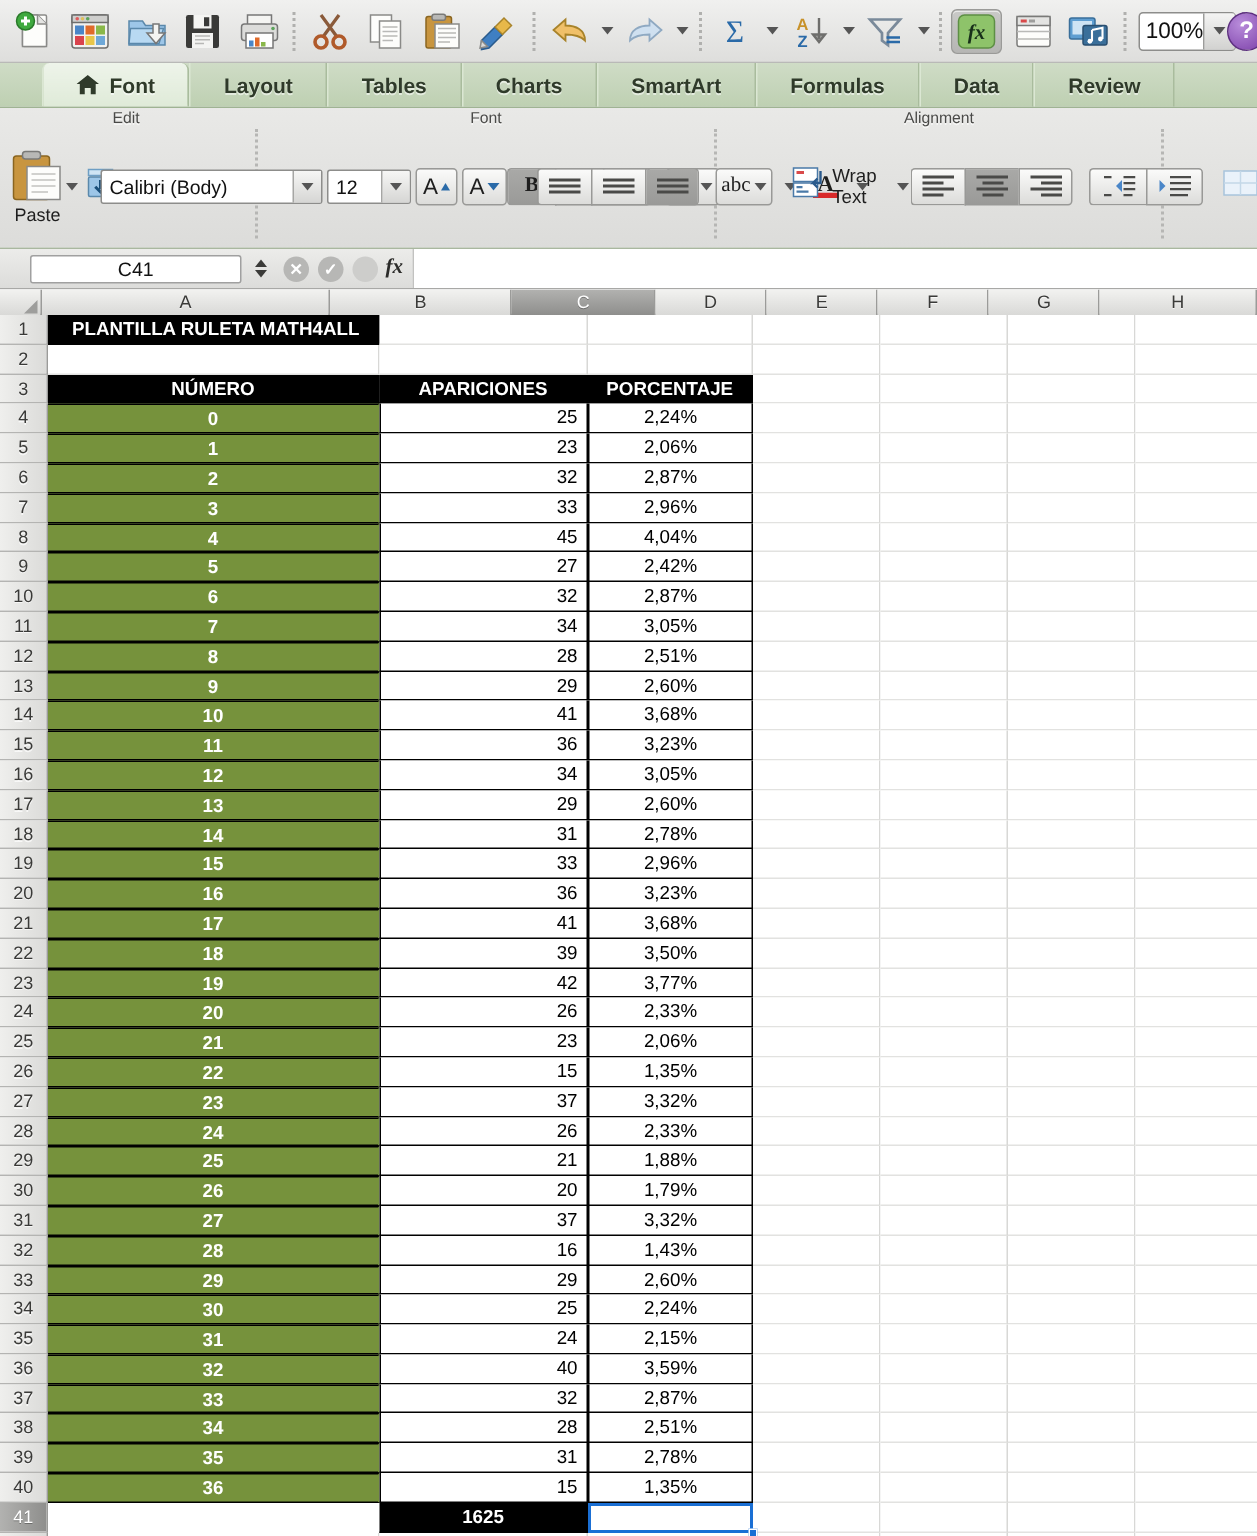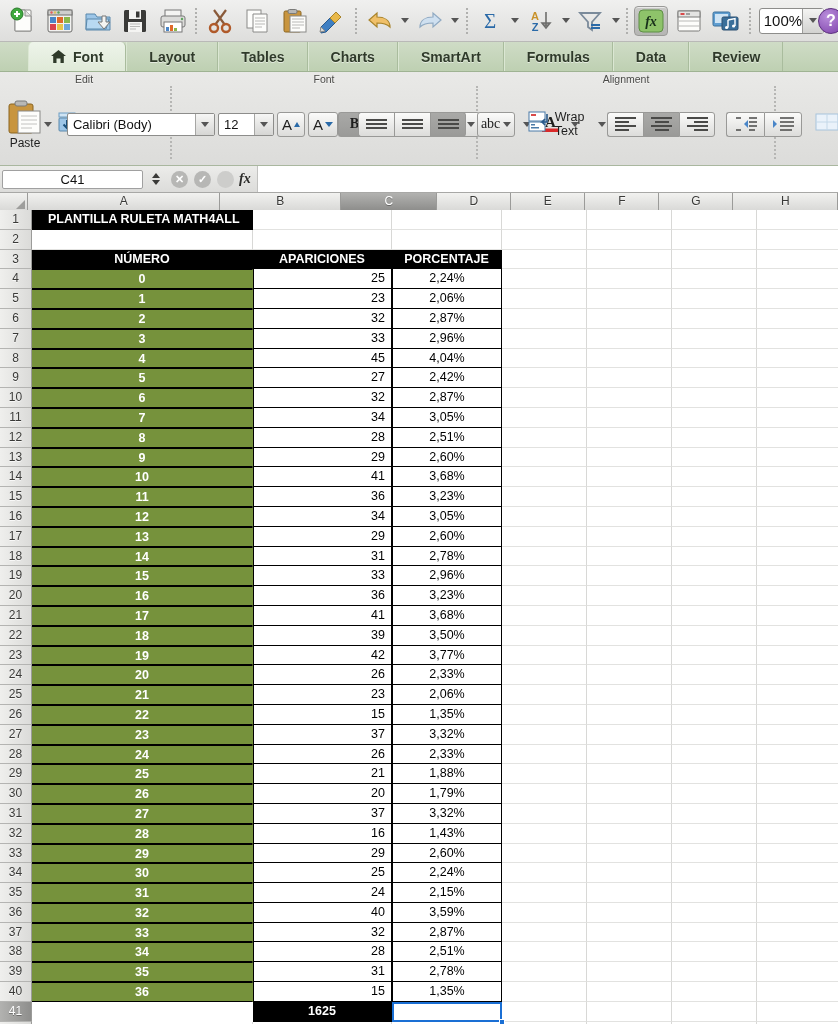--- a/index.html
+++ b/index.html
@@ -153,21 +153,21 @@
   .align-lines i { height:2px; background:#4a4a48; display:block; }
 
   
   #fbar {
     height: 27px;
     background: linear-gradient(to bottom,#ececea,#dcdcda);
     border-bottom: 1px solid #a8a8a6;
     display: flex; align-items: center;
   }
   #namebox {
-    width: 141px; height: 19px; margin-left: 2px;
+    width: 141px; height: 19px; margin-left: 20px;
     background: #fff; border: 1px solid #a0a0a0; border-radius: 2px;
     display: flex; align-items: center; justify-content: center;
     font-size: 13px; color: #111;
   }
   .stepper {
     width: 15px; height: 19px; margin: 0 5px;
     display: flex; flex-direction: column; align-items: center; justify-content: center; gap: 2px;
   }
   .stepper .up { width:0;height:0;border-left:4px solid transparent;border-right:4px solid transparent;border-bottom:5px solid #3a3a38; }
   .stepper .dn { width:0;height:0;border-left:4px solid transparent;border-right:4px solid transparent;border-top:5px solid #3a3a38; }

